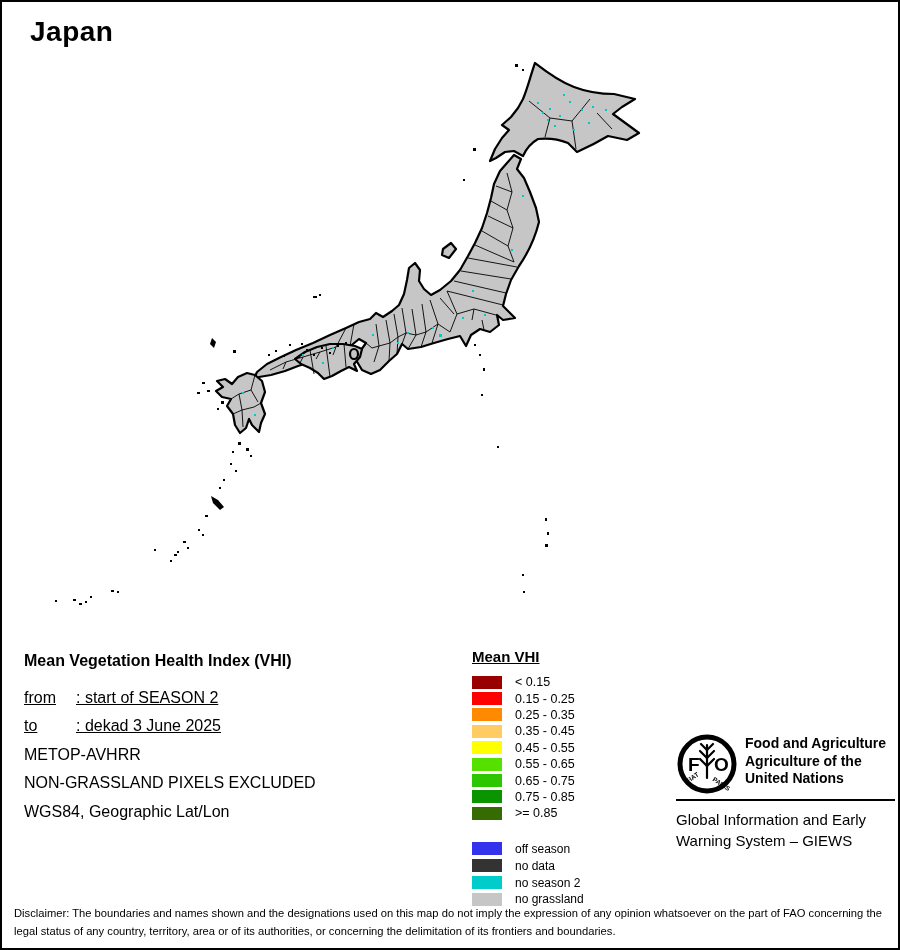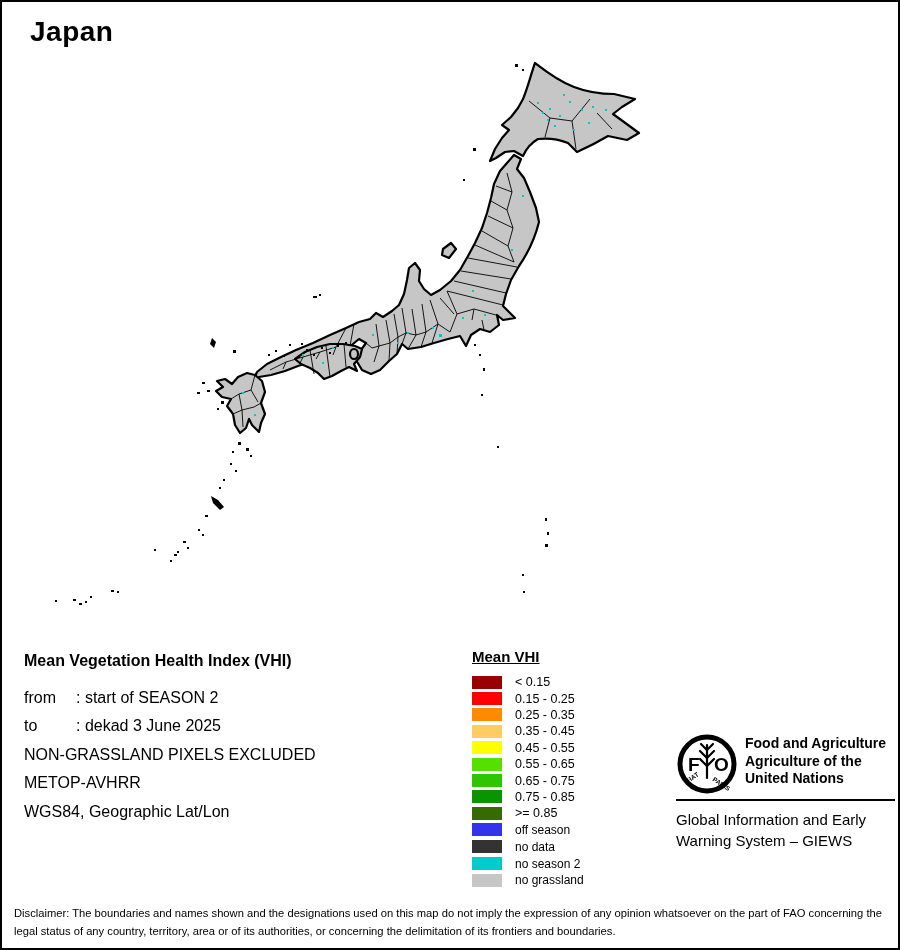--- a/index.html
+++ b/index.html
@@ -10,31 +10,31 @@
   }
   .map-title{
     position:absolute;left:28px;top:14px;margin:0;
     font-size:28px;font-weight:bold;letter-spacing:.5px;
   }
   .map-svg{position:absolute;left:0;top:0;width:900px;height:950px;}
 
   
   .info{position:absolute;left:22px;top:650px;font-size:16px;}
   .info-heading{font-weight:bold;height:29px;margin-bottom:8px;}
-  .info-row{height:28.4px;display:flex;}
+  .info-row{height:28.4px;display:flex;text-decoration:underline;}
   .info-row .lbl{display:inline-block;width:52px;}
   .info-line{height:28.4px;}
 
   
   .legend{position:absolute;left:470px;top:646px;}
   .legend-title{font-weight:bold;text-decoration:underline;font-size:15px;margin-bottom:9px;}
   .leg-row{height:16.4px;display:flex;align-items:center;}
   .leg-swatch{width:30px;height:13px;display:inline-block;flex:0 0 30px;}
   .leg-label{font-size:12.5px;margin-left:13px;white-space:nowrap;}
-  .status-rows{}
+  .status-rows{margin-top:19px;}
   .status-rows .leg-row{height:16.8px;}
   .status-rows .leg-label{font-size:12px;}
 
   
   .fao{position:absolute;left:674px;top:731px;width:219px;}
   .fao-top{display:flex;align-items:flex-start;}
   .fao-logo{flex:0 0 62px;}
   .fao-name{margin-left:7px;font-size:14px;font-weight:bold;line-height:17.5px;padding-top:2px;}
   .fao-rule{border:none;border-top:2px solid #000;margin:4px 0 8px 0;width:100%;}
   .giews{font-size:15px;line-height:21px;}
@@ -212,22 +212,22 @@
 <div class="info">
   <div class="info-heading">Mean Vegetation Health Index (VHI)</div>
   <div class="info-row">
     <span class="lbl">from</span>
       <span>: start of SEASON 2</span>
   </div>
   <div class="info-row">
     <span class="lbl">to</span>
       <span>: dekad 3 June 2025</span>
   </div>
+  <div class="info-line">METOP-AVHRR</div>
   <div class="info-line">NON-GRASSLAND PIXELS EXCLUDED</div>
-  <div class="info-line">METOP-AVHRR</div>
   <div class="info-line">WGS84, Geographic Lat/Lon</div>
 </div>
 
 <div class="legend">
   <div class="legend-title">Mean VHI</div>
   <div id="vhi-rows">
       <div class="leg-row">
         <span class="leg-swatch" style="background: rgb(153, 0, 0);"></span>
         <span class="leg-label">&lt; 0.15</span>
       </div>

